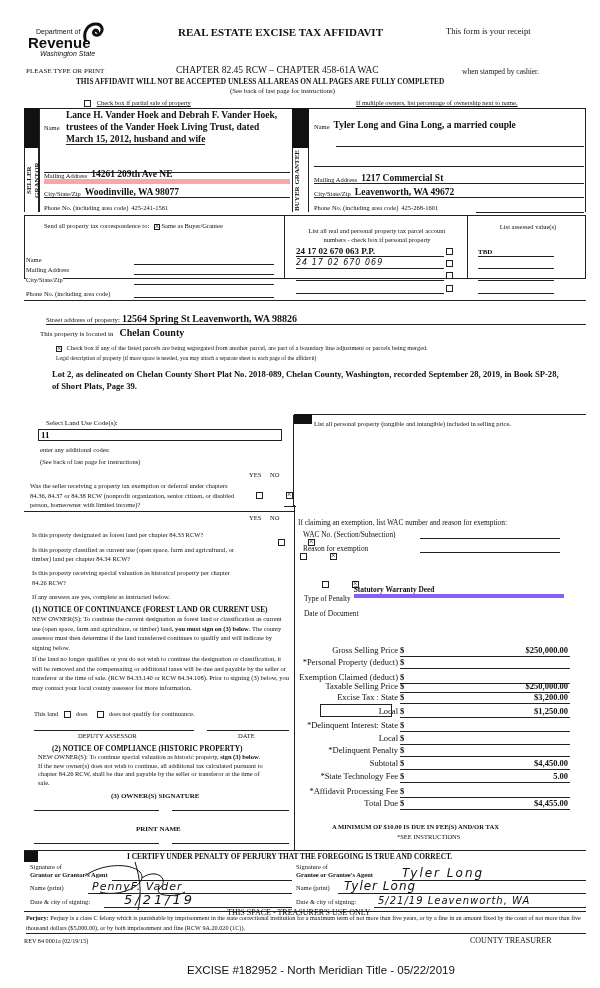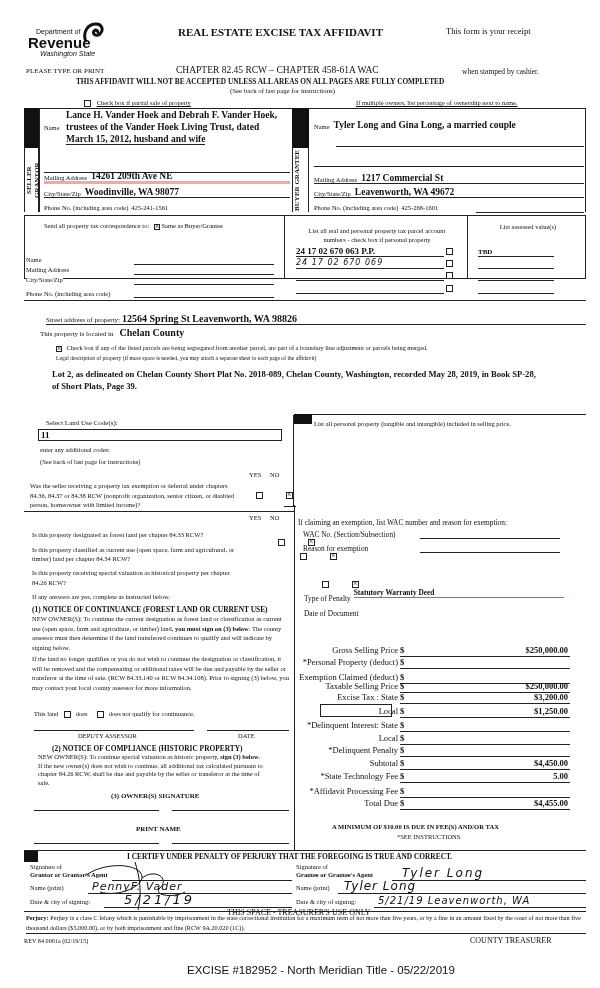--- a/index.html
+++ b/index.html
@@ -54,21 +54,21 @@
 <div class="abs" style="left:24px;top:148px;width:15px;height:64px;border-left:1px solid #222;border-right:1px solid #222;display:flex;align-items:center;justify-content:center;">
   <div class="vlabel bold" style="width:14px;">SELLER GRANTOR</div>
 </div>
 <div class="abs" style="left:39px;top:108px;width:1px;height:104px;background:#222;"></div>
 
 <div class="abs sm" style="left:44px;top:124px;font-size:6.5px;">Name</div>
 <div class="abs bold" style="left:66px;top:110px;font-size:9.5px;">Lance H. Vander Hoek and Debrah F. Vander Hoek,</div>
 <div class="abs bold" style="left:66px;top:122px;font-size:9.5px;">trustees of the Vander Hoek Living Trust, dated</div>
 <div class="abs bold" style="left:66px;top:134px;font-size:9.5px;border-bottom:1px solid #222;">March 15, 2012, husband and wife</div>
 <div class="abs line" style="left:44px;top:172px;width:246px;"></div>
-<div class="abs row" style="left:44px;top:172px;width:246px;height:12px;border-bottom:3px solid #fca5a5;">
+<div class="abs row" style="left:44px;top:172px;width:246px;height:12px;border-bottom:5px solid #fca5a5;">
   <span style="font-size:6.5px;">Mailing Address</span>
   <span class="bold" style="font-size:9.5px;margin-left:4px;">14261 209th Ave NE</span>
 </div>
 <div class="abs row" style="left:44px;top:186px;width:246px;height:12px;border-bottom:1px solid #222;">
   <span style="font-size:6.5px;">City/State/Zip</span>
   <span class="bold" style="font-size:9.5px;margin-left:4px;">Woodinville, WA  98077</span>
 </div>
 <div class="abs row" style="left:44px;top:200px;width:246px;height:11px;">
   <span style="font-size:6.5px;">Phone No. (including area code)</span>
   <span style="font-size:6.5px;margin-left:3px;">425-241-1561</span>
@@ -153,21 +153,21 @@
 </div>
 <div class="abs row" style="left:40px;top:327px;">
   <span style="font-size:7px;">This property is located in</span>
   <span class="bold" style="font-size:10px;margin-left:6px;">Chelan County</span>
 </div>
 <div class="abs" style="left:56px;top:344px;font-size:6.3px;">
   <span class="box x" style="width:6px;height:6px;"></span>
   <span style="margin-left:3px;">Check box if any of the listed parcels are being segregated from another parcel, are part of a boundary line adjustment or parcels being merged.</span>
 </div>
 <div class="abs" style="left:56px;top:355px;font-size:5.6px;">Legal description of property (if more space is needed, you may attach a separate sheet to each page of the affidavit)</div>
-<div class="abs bold" style="left:52px;top:369px;font-size:8.6px;">Lot 2, as delineated on Chelan County Short Plat No. 2018-089, Chelan County, Washington, recorded May 28, 2019, in Book SP-28,</div>
+<div class="abs bold" style="left:52px;top:369px;font-size:8.6px;">Lot 2, as delineated on Chelan County Short Plat No. 2018-089, Chelan County, Washington, recorded September 28, 2019, in Book SP-28,</div>
 <div class="abs bold" style="left:52px;top:381px;font-size:8.6px;">of Short Plats, Page 39.</div>
 
 
 <div class="abs" style="left:24px;top:415px;width:270px;height:90px;border-right:1px solid #222;"></div>
 <div class="abs" style="left:294px;top:414px;width:292px;height:1px;background:#222;"></div>
 <div class="abs" style="left:46px;top:419px;font-size:7px;">Select Land Use Code(s):</div>
 <div class="abs bold" style="left:38px;top:429px;width:244px;height:12px;border:1px solid #222;font-size:9px;padding-left:2px;line-height:11px;">11</div>
 <div class="abs" style="left:40px;top:446px;font-size:6.5px;">enter any additional codes:</div>
 <div class="abs" style="left:40px;top:458px;font-size:6.5px;">(See back of last page for instructions)</div>
 <div class="abs" style="left:249px;top:471px;font-size:6.5px;">YES</div>
@@ -226,21 +226,21 @@
 <div class="abs" style="left:284px;top:506px;width:12px;height:1px;background:#222;"></div>
 
 <div class="abs" style="left:298px;top:518px;font-size:7.4px;">If claiming an exemption, list WAC number and reason for exemption:</div>
 <div class="abs" style="left:303px;top:530px;font-size:7.4px;">WAC No. (Section/Subsection)</div>
 <div class="abs line" style="left:420px;top:538px;width:140px;"></div>
 <div class="abs" style="left:303px;top:544px;font-size:7.4px;">Reason for exemption</div>
 <div class="abs line" style="left:420px;top:552px;width:140px;"></div>
 
 <div class="abs row" style="left:304px;top:592px;width:260px;height:11px;">
   <span style="font-size:7.4px;">Type of Penalty</span>
-  <span class="bold" style="font-size:7.4px;margin-left:3px;position:relative;top:-5px;flex:1;border-bottom:1px solid #8b5cf6;">Statutory Warranty Deed</span>
+  <span class="bold" style="font-size:7.4px;margin-left:3px;position:relative;top:-5px;flex:1;border-bottom:4px solid #8b5cf6;">Statutory Warranty Deed</span>
 </div>
 <div class="abs row" style="left:304px;top:606px;width:260px;height:12px;">
   <span style="font-size:7.4px;text-align:right;">Date of Document</span>
 </div>
 
 <div id="fees">
     <div class="fee-row" style="top: 645px;">
       <span class="fee-label">Gross Selling Price</span>
       <span class="fee-dollar">$</span>
       <span class="fee-line"></span>

